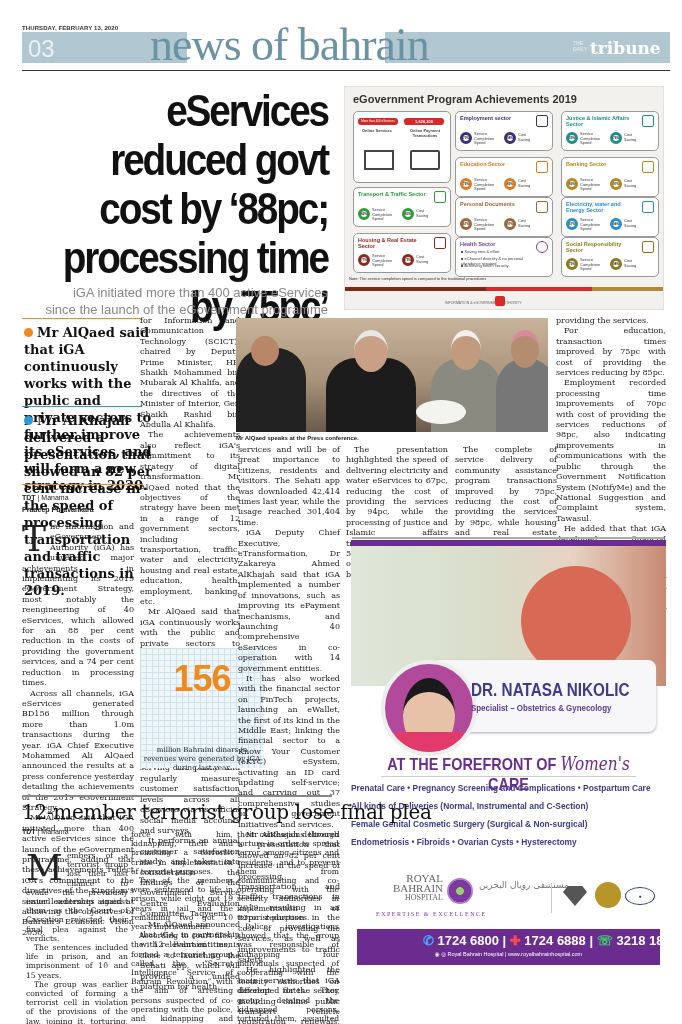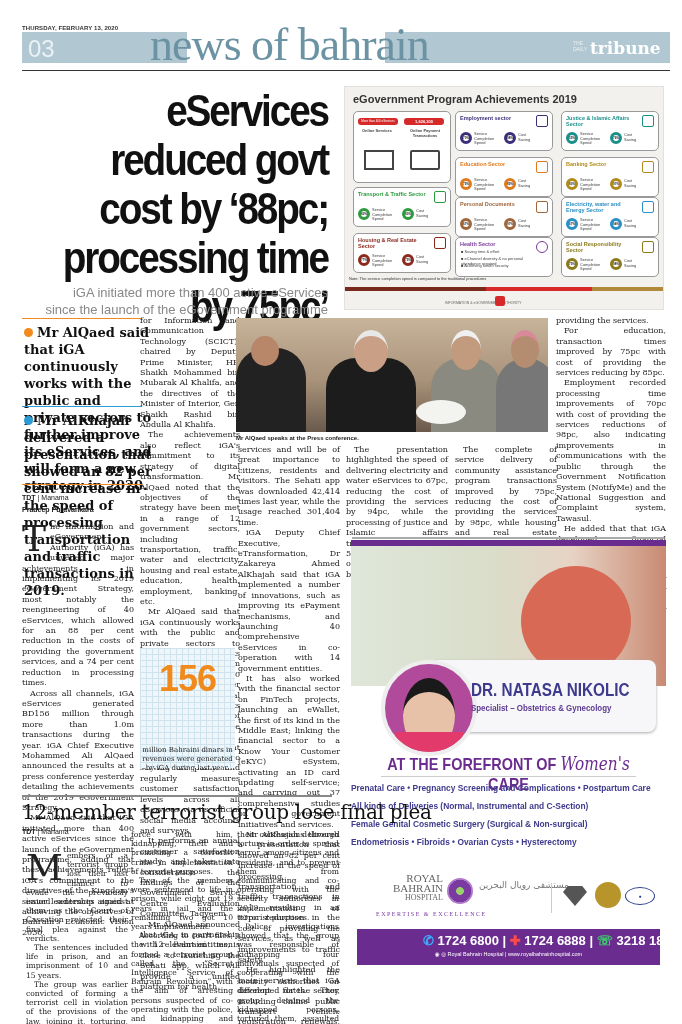--- a/index.html
+++ b/index.html
@@ -23,21 +23,21 @@
   .lab{position:absolute;font:4px/4.5px "Liberation Sans",sans-serif;color:#444;}
   .bars{left:0;bottom:18px;width:318px;height:4px;display:flex;}
   .info-note{left:4px;top:189px;font:4px "Liberation Sans",sans-serif;color:#333;}
   .pull{font:bold 13px/17px "DejaVu Serif",serif;color:#111;}
   .dot{display:inline-block;width:9px;height:9px;border-radius:50%;margin-right:4px;}
   .col{font:8px/10.4px "DejaVu Serif",serif;color:#222;text-align:justify;hyphens:auto;}
   .col p{margin:0;text-indent:8px;}
   .byline{font:7px "Liberation Sans",sans-serif;color:#222;}
   .photo{left:236px;top:318px;width:312px;height:114px;background:linear-gradient(180deg,#c7b49b 0%,#a89279 55%,#6a5a4c 100%);overflow:hidden;}
   .caption{left:236px;top:435px;font:bold 6px "Liberation Sans",sans-serif;color:#222;}
-  .box156{left:140px;top:648px;width:95px;height:120px;background-color:#eef6fa;background-image:linear-gradient(#cfe3ee 1px,transparent 1px),linear-gradient(90deg,#cfe3ee 1px,transparent 1px);background-size:6px 6px;}
+  .box156{left:140px;top:648px;width:124px;height:120px;background-color:#eef6fa;background-image:linear-gradient(#cfe3ee 1px,transparent 1px),linear-gradient(90deg,#cfe3ee 1px,transparent 1px);background-size:6px 6px;}
   .num156{width:100%;text-align:center;top:10px;font:bold 36px "Liberation Sans",sans-serif;color:#f08a1c;letter-spacing:-1px;}
   .txt156{width:100%;text-align:center;top:50px;font:7px/9px "DejaVu Serif",serif;color:#222;margin-top:48px;}
   .ad{left:351px;top:540px;width:315px;height:470px;}
   .ad-topbar{left:0;top:0;width:315px;height:6px;background:#6b2c8f;}
   .ad-photo{left:0;top:6px;width:315px;height:140px;background:linear-gradient(90deg,#dfe7da 0%,#d9ddc9 45%,#e7d3c4 70%,#c98a73 100%);}
   .belly{left:170px;top:20px;width:110px;height:110px;border-radius:50%;background:#d86a55;}
   .portrait{left:30px;top:120px;width:88px;height:88px;border-radius:50%;background:#b14a9b;border:4px solid #eee;overflow:hidden;}
   .namecard{left:80px;top:120px;width:225px;height:72px;background:#f7f6f8;border-radius:8px;box-shadow:0 1px 3px #aaa;}
   .drname{left:120px;top:140px;font:bold 18px "Liberation Sans",sans-serif;color:#3e3a8c;transform:scaleX(0.85);transform-origin:left;}
   .drspec{left:120px;top:163px;font:bold 9px "Liberation Sans",sans-serif;color:#5b3a92;transform:scaleX(0.88);transform-origin:left;}

